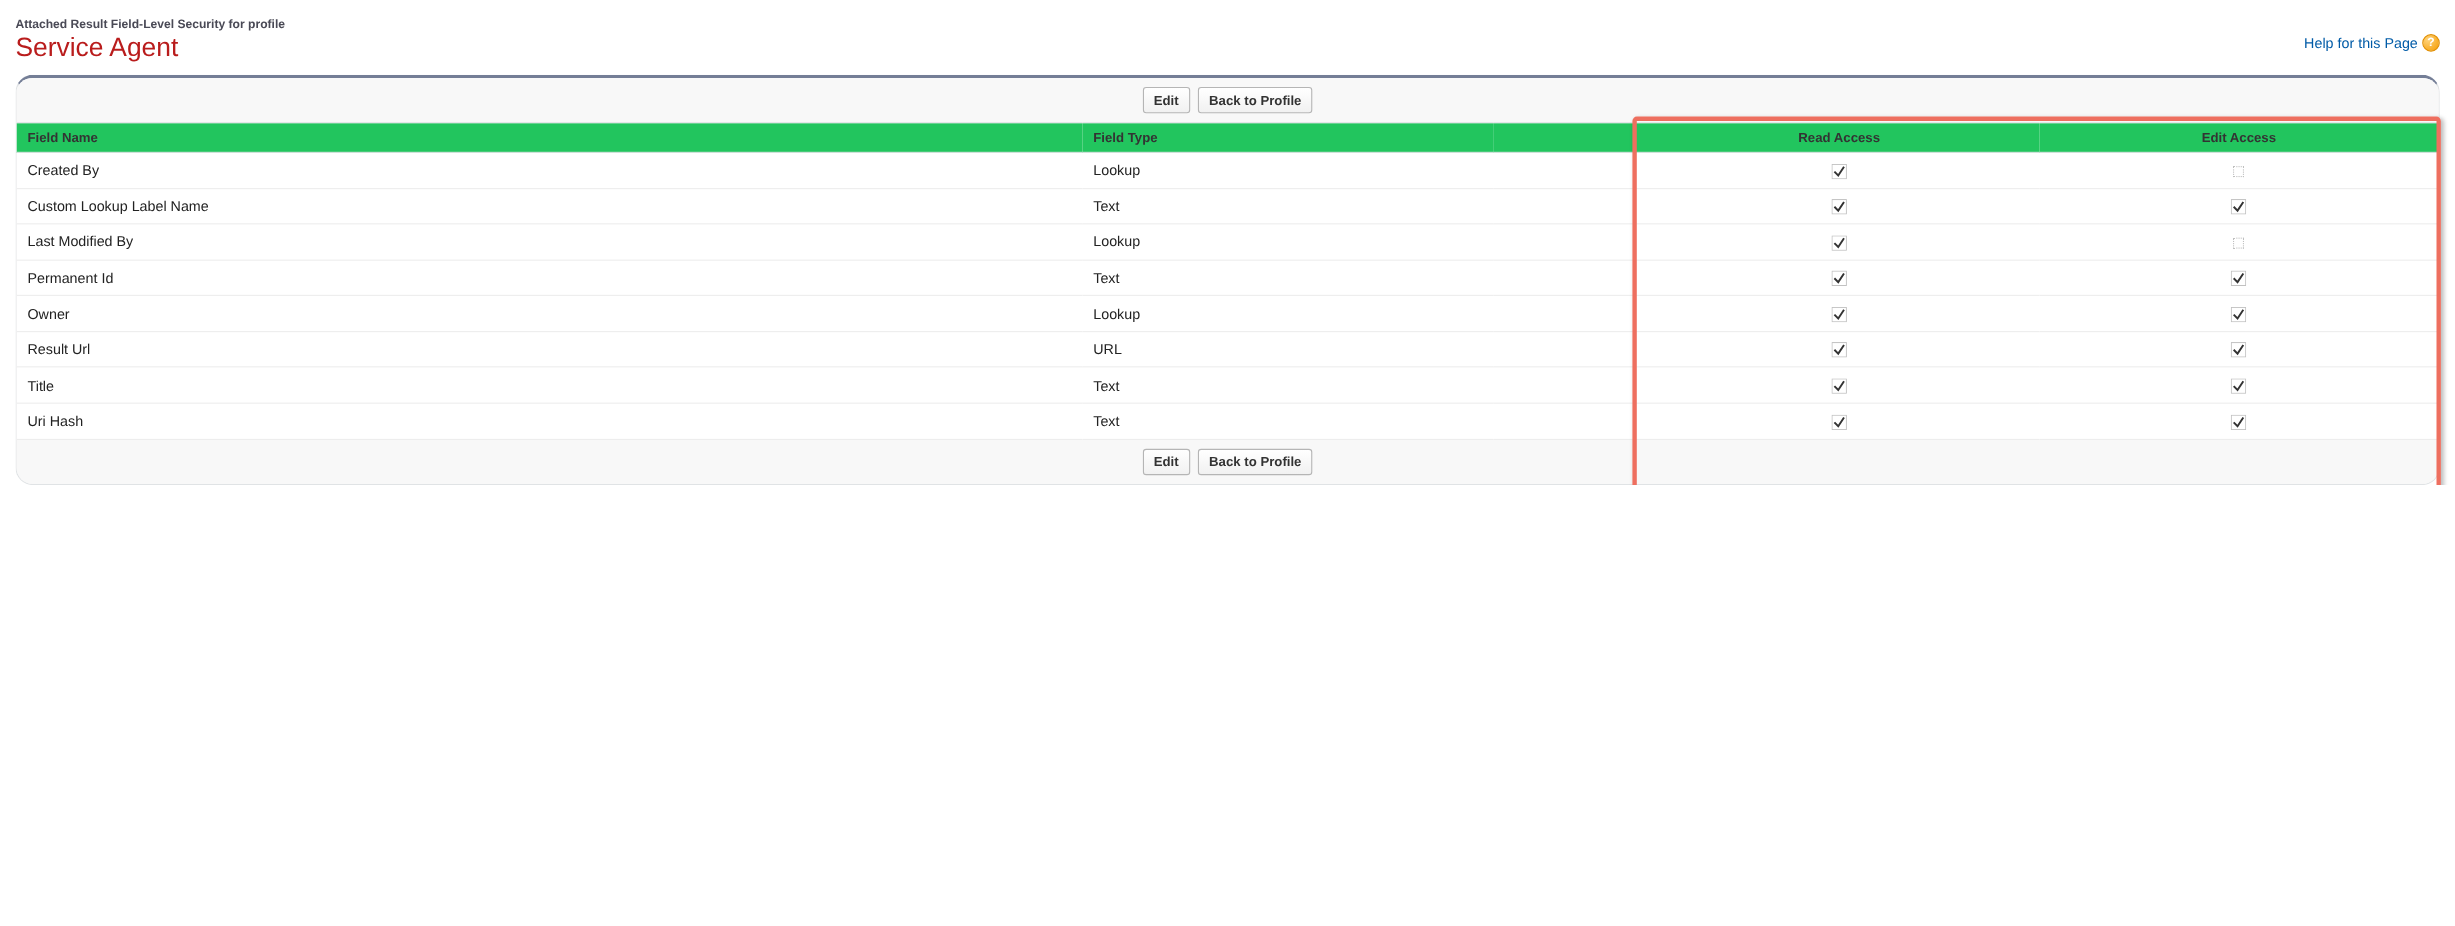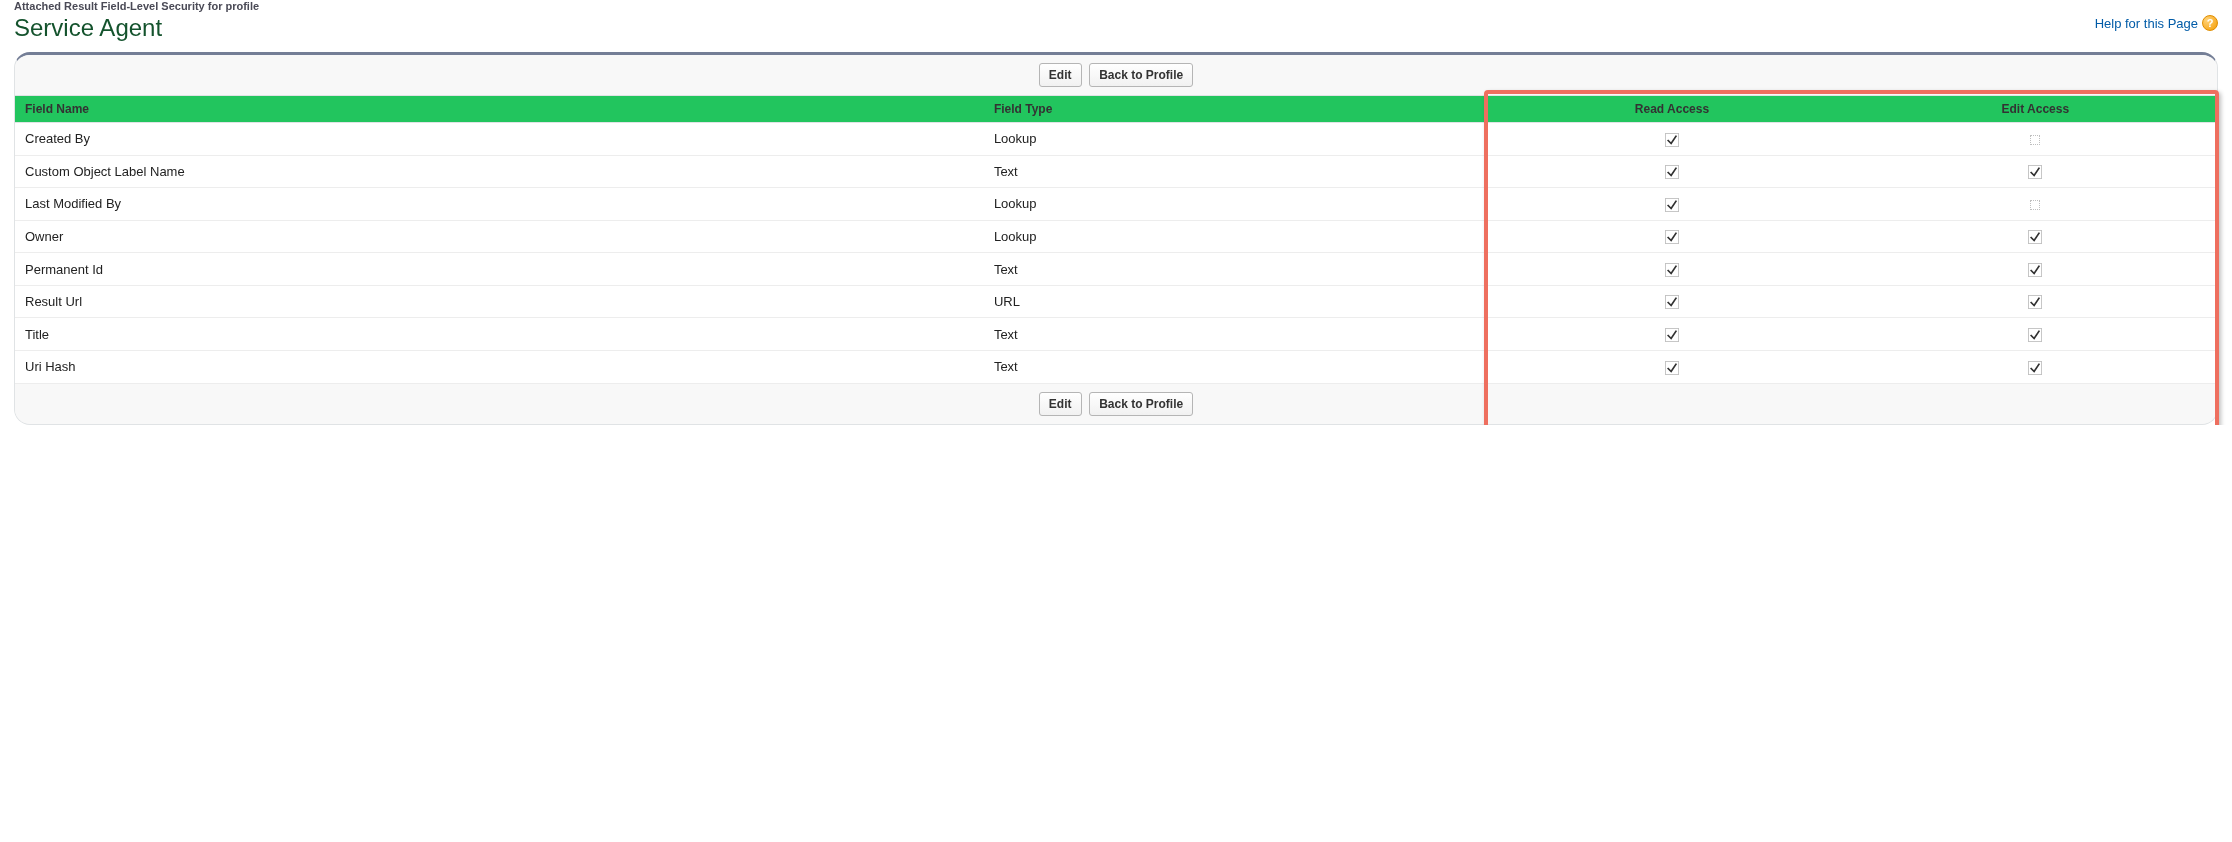--- a/index.html
+++ b/index.html
@@ -8,33 +8,33 @@
     padding: 0 14px;
     font-family: Arial, Helvetica, sans-serif;
     font-size: 13px;
     color: #333;
     background: #fff;
   }
   .header-top {
     display: flex;
     justify-content: space-between;
     align-items: flex-start;
-    padding-top: 0;
+    padding-top: 16px;
   }
   .left-head { }
   .subtitle {
     font-size: 11px;
     font-weight: bold;
     color: #4a4a56;
     margin: 0;
   }
   .page-title {
     font-size: 24px;
     font-weight: normal;
-    color: #14532d;
+    color: #b91c1c;
     margin: 2px 0 10px 0;
   }
   .help-link {
     color: #015ba7;
     text-decoration: none;
     font-size: 13px;
     display: flex;
     align-items: center;
     gap: 4px;
     margin-top: 15px;
@@ -163,21 +163,21 @@
             <td>Created By</td>
             <td>Lookup</td>
             <td></td>
             <td class="center"><svg class="check-svg" viewBox="0 0 16 16">
                 <rect x="0.5" y="0.5" width="15" height="15" fill="#fff" stroke="#bfbfbf"></rect>
                 <path d="M3 8 L7 12 L13 3" fill="none" stroke="#333" stroke-width="2"></path>
               </svg></td>
             <td class="center"><span class="empty-box"></span></td>
           </tr>
           <tr>
-            <td>Custom Object Label Name</td>
+            <td>Custom Lookup Label Name</td>
             <td>Text</td>
             <td></td>
             <td class="center"><svg class="check-svg" viewBox="0 0 16 16">
                 <rect x="0.5" y="0.5" width="15" height="15" fill="#fff" stroke="#bfbfbf"></rect>
                 <path d="M3 8 L7 12 L13 3" fill="none" stroke="#333" stroke-width="2"></path>
               </svg></td>
             <td class="center"><svg class="check-svg" viewBox="0 0 16 16">
                 <rect x="0.5" y="0.5" width="15" height="15" fill="#fff" stroke="#bfbfbf"></rect>
                 <path d="M3 8 L7 12 L13 3" fill="none" stroke="#333" stroke-width="2"></path>
               </svg></td>
@@ -186,35 +186,35 @@
             <td>Last Modified By</td>
             <td>Lookup</td>
             <td></td>
             <td class="center"><svg class="check-svg" viewBox="0 0 16 16">
                 <rect x="0.5" y="0.5" width="15" height="15" fill="#fff" stroke="#bfbfbf"></rect>
                 <path d="M3 8 L7 12 L13 3" fill="none" stroke="#333" stroke-width="2"></path>
               </svg></td>
             <td class="center"><span class="empty-box"></span></td>
           </tr>
           <tr>
+            <td>Permanent Id</td>
+            <td>Text</td>
+            <td></td>
+            <td class="center"><svg class="check-svg" viewBox="0 0 16 16">
+                <rect x="0.5" y="0.5" width="15" height="15" fill="#fff" stroke="#bfbfbf"></rect>
+                <path d="M3 8 L7 12 L13 3" fill="none" stroke="#333" stroke-width="2"></path>
+              </svg></td>
+            <td class="center"><svg class="check-svg" viewBox="0 0 16 16">
+                <rect x="0.5" y="0.5" width="15" height="15" fill="#fff" stroke="#bfbfbf"></rect>
+                <path d="M3 8 L7 12 L13 3" fill="none" stroke="#333" stroke-width="2"></path>
+              </svg></td>
+          </tr>
+          <tr>
             <td>Owner</td>
             <td>Lookup</td>
-            <td></td>
-            <td class="center"><svg class="check-svg" viewBox="0 0 16 16">
-                <rect x="0.5" y="0.5" width="15" height="15" fill="#fff" stroke="#bfbfbf"></rect>
-                <path d="M3 8 L7 12 L13 3" fill="none" stroke="#333" stroke-width="2"></path>
-              </svg></td>
-            <td class="center"><svg class="check-svg" viewBox="0 0 16 16">
-                <rect x="0.5" y="0.5" width="15" height="15" fill="#fff" stroke="#bfbfbf"></rect>
-                <path d="M3 8 L7 12 L13 3" fill="none" stroke="#333" stroke-width="2"></path>
-              </svg></td>
-          </tr>
-          <tr>
-            <td>Permanent Id</td>
-            <td>Text</td>
             <td></td>
             <td class="center"><svg class="check-svg" viewBox="0 0 16 16">
                 <rect x="0.5" y="0.5" width="15" height="15" fill="#fff" stroke="#bfbfbf"></rect>
                 <path d="M3 8 L7 12 L13 3" fill="none" stroke="#333" stroke-width="2"></path>
               </svg></td>
             <td class="center"><svg class="check-svg" viewBox="0 0 16 16">
                 <rect x="0.5" y="0.5" width="15" height="15" fill="#fff" stroke="#bfbfbf"></rect>
                 <path d="M3 8 L7 12 L13 3" fill="none" stroke="#333" stroke-width="2"></path>
               </svg></td>
           </tr>

